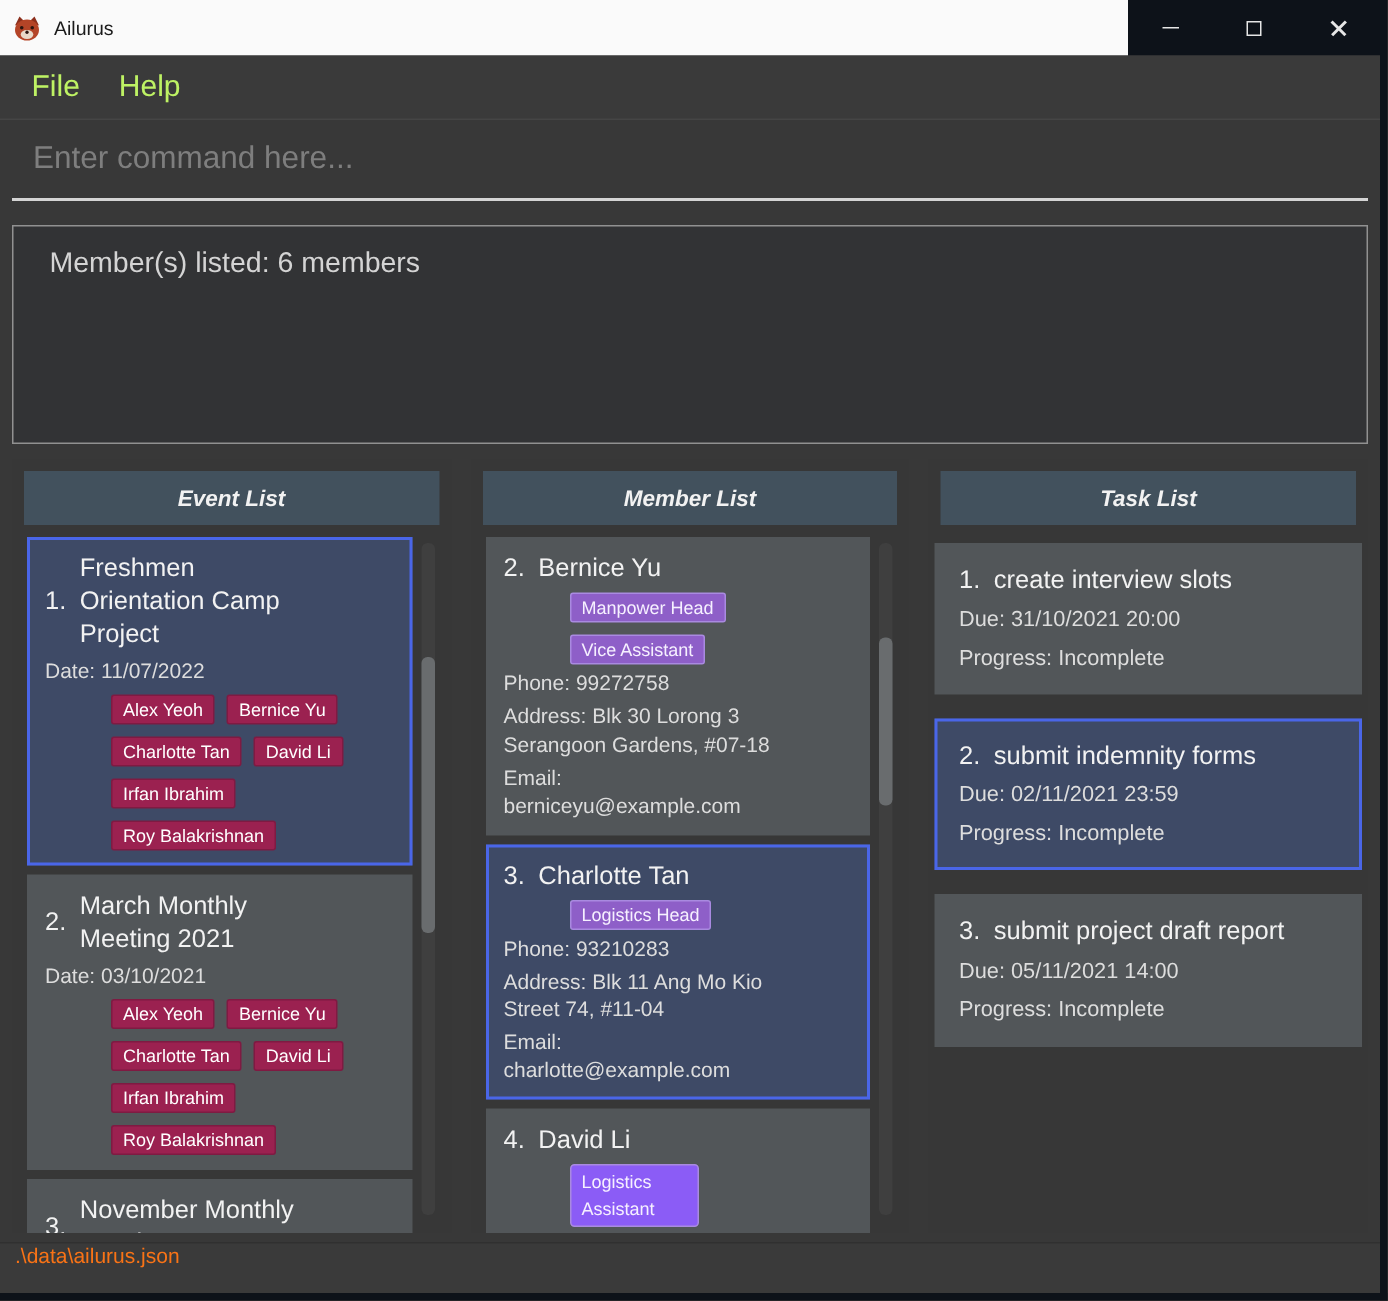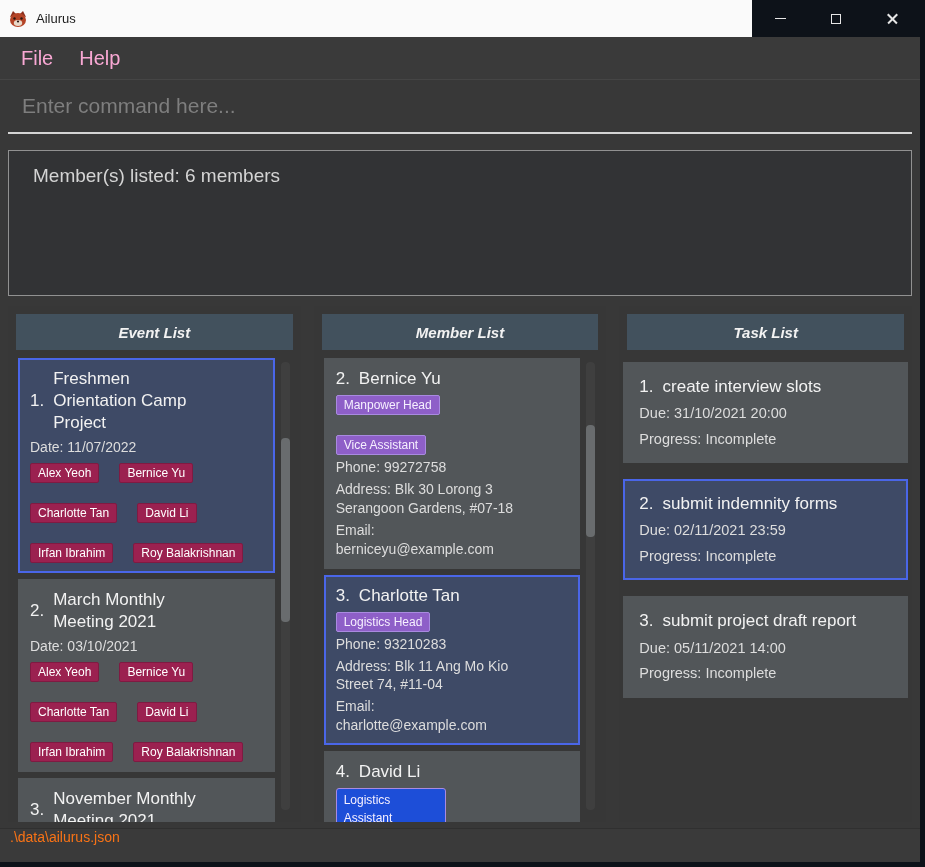--- a/index.html
+++ b/index.html
@@ -32,21 +32,21 @@
   }
   .ico-close::before { transform: rotate(45deg); }
   .ico-close::after  { transform: rotate(-45deg); }
 
   
   .menu-bar {
     height: 43px; flex: none; background: #3a3a3a;
     display: flex; align-items: center; padding-left: 8px;
     border-bottom: 1px solid #454545;
   }
-  .menu-item { color: #f9a8d4; font-size: 20px; padding: 5px 13px; cursor: default; }
+  .menu-item { color: #bef264; font-size: 20px; padding: 5px 13px; cursor: default; }
 
   
   .command-row { height: 60px; flex: none; display: flex; align-items: center; padding: 0 8px; }
   .command-input {
     width: 100%; background: transparent; border: none; outline: none;
     border-bottom: 2px solid #d4d4d4;
     color: #efefef; font-size: 21px; font-family: inherit;
     padding: 8px 14px 14px;
   }
   .command-input::placeholder { color: #7e7e7e; opacity: 1; }
@@ -90,30 +90,30 @@
   .idx { flex: none; }
   .name { line-height: 1.3; }
   .event-card .name { max-width: 152px; }
   .task-card .name { max-width: 215px; }
   .task-card.selected .name { max-width: 175px; }
 
   .detail { font-size: 14px; color: #dddddd; margin-top: 4px; line-height: 1.35; }
   .member-card .detail { max-width: 188px; margin-top: 3px; }
   .task-card .detail { font-size: 14.5px; margin-top: 6px; }
 
-  .tags { display: flex; flex-wrap: wrap; gap: 20px; margin-top: 6px; }
+  .tags { display: flex; flex-wrap: wrap; gap: 8px; margin-top: 6px; margin-left: 44px; }
   .event-card .tags { max-width: 228px; }
   .member-card .tags { max-width: 190px; margin-top: 5px; margin-bottom: 2px; }
   .tag { font-size: 12px; padding: 2px 7px; border-radius: 2px; white-space: nowrap; }
   .event-card .tag { background: #9b2150; border: 1px solid #7f1a42; color: #ffffff; }
   .member-card .tag { background: #8e5fc8; border: 1px solid #a98ae0; color: #f6f0ff; }
   
   .member-list .card:nth-child(3) .tag {
-    white-space: normal; width: 110px; line-height: 1.5;
-    background: #1d4ed8; border-radius: 3px;
+    white-space: normal; width: 86px; line-height: 1.5;
+    background: #8b5cf6; border-radius: 3px;
   }
 
   
   .scrollbar {
     position: absolute; width: 9px; right: 11px; top: 56px; bottom: 12px;
     background: #3f3f3f; border-radius: 4px;
   }
   .scrollbar .thumb { position: absolute; left: 0; width: 100%; background: #696c6e; border-radius: 4px; }
   .event-scroll .thumb { top: 17%; height: 41%; }
   .member-scroll .thumb { top: 14%; height: 25%; }

